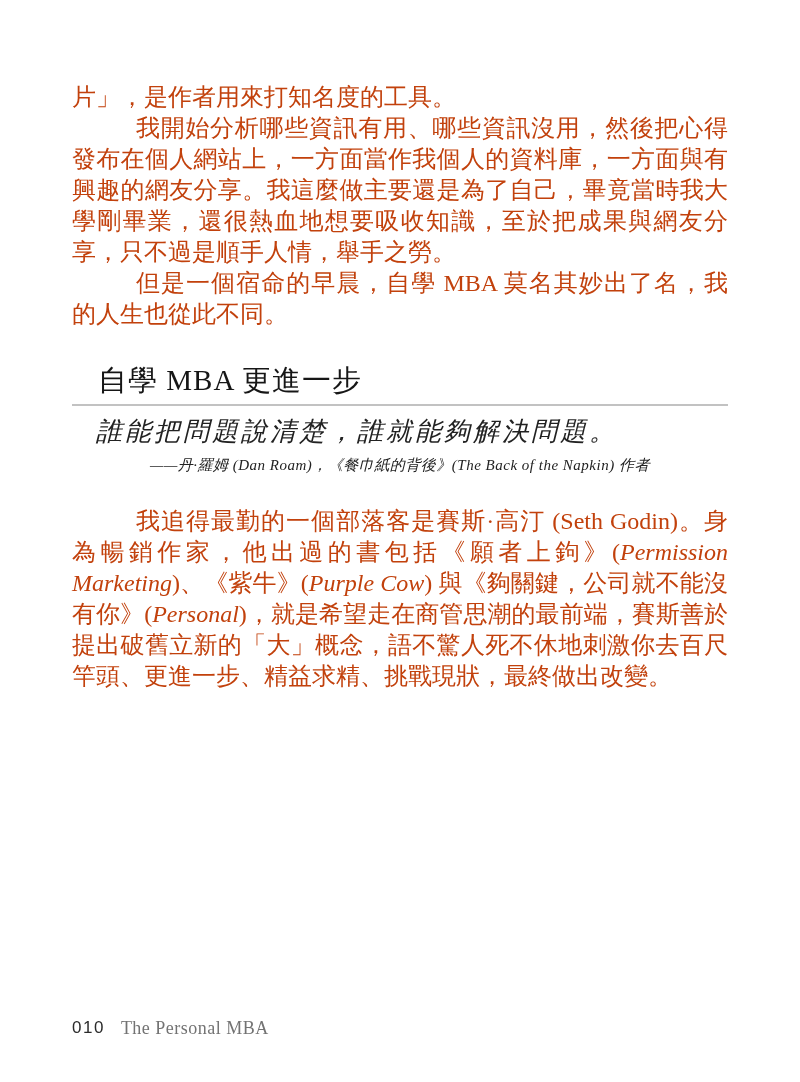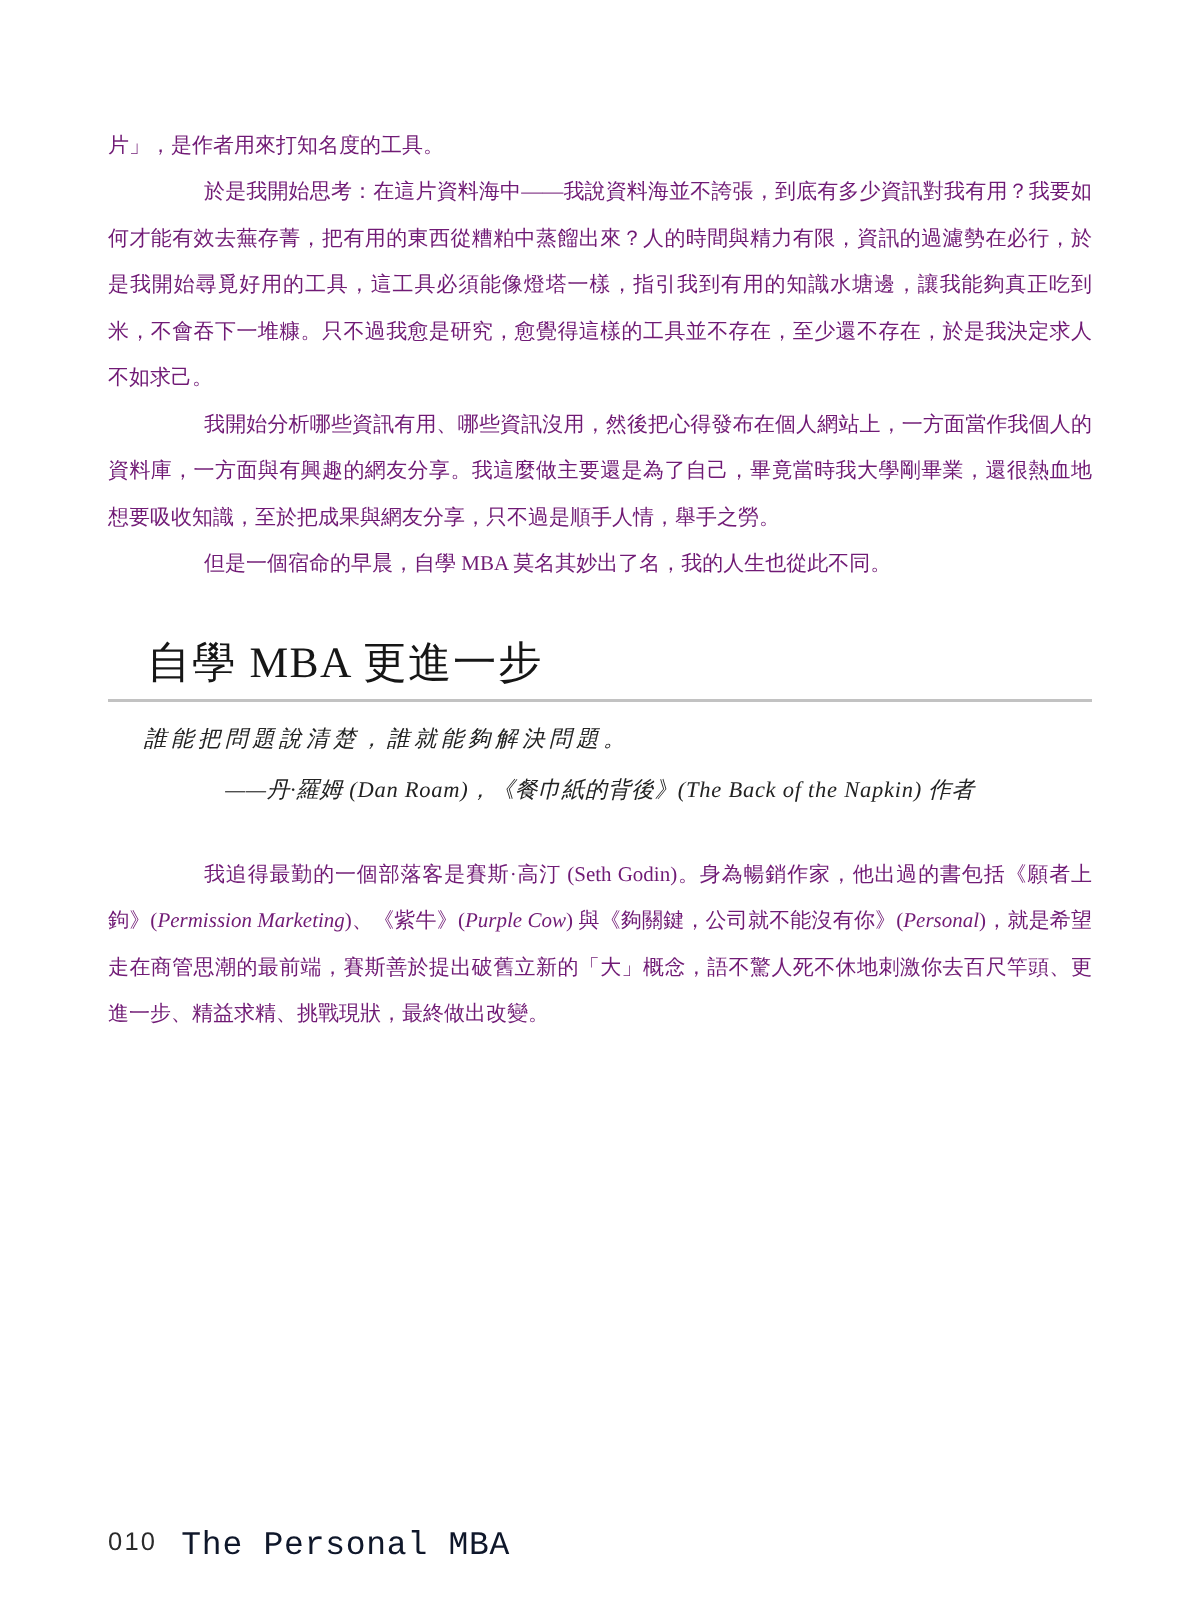--- a/index.html
+++ b/index.html
@@ -17,25 +17,25 @@
     overflow: hidden;
   }
   .content {
     position: absolute;
     left: 72px;
     width: 656px;
     top: 82px;
   }
   .body-para {
     margin: 0;
-    font-size: 14px;
+    font-size: 24px;
     line-height: 31px;
     text-align: justify;
     text-justify: inter-ideograph;
-    color: #701a75;
+    color: #c2410c;
   }
   .body-para.indent {
     text-indent: 64px;
   }
   .body-para i {
     font-style: italic;
   }
   .section-heading {
     margin: 30px 0 0 0;
     padding-left: 26px;
@@ -47,21 +47,21 @@
   }
   .heading-rule {
     margin-top: 4px;
     border: none;
     border-bottom: 2px solid #c2c2c2;
     height: 0;
   }
   .epigraph-quote {
     margin-top: 12px;
     padding-left: 24px;
-    font-size: 15px;
+    font-size: 26px;
     line-height: 27px;
     font-style: italic;
     letter-spacing: 3px;
     color: #222222;
   }
   .epigraph-attribution {
     margin-top: 9px;
     font-size: 15px;
     line-height: 22px;
     font-style: italic;
@@ -80,35 +80,34 @@
     align-items: flex-start;
   }
   .page-number {
     font-family: "Liberation Sans", "DejaVu Sans", sans-serif;
     font-size: 17px;
     color: #2b2b2b;
     letter-spacing: 1.5px;
   }
   .running-title {
     margin-left: 16px;
-    font-family: Liberation Mono, monospace;
-    font-size: 22px;
-    color: #0f172a;
+    font-family: Liberation Serif, serif;
+    font-size: 18px;
+    color: #737373;
     letter-spacing: 0.5px;
   }
 </style>
 </head>
 <body>
 
 <div class="page">
   <div class="content">
 
     <div>
         <p class="body-para"><span>片」，是作者用來打知名度的工具。</span></p>
-        <p class="body-para indent"><span>於是我開始思考：在這片資料海中——我說資料海並不誇張，到底有多少資訊對我有用？我要如何才能有效去蕪存菁，把有用的東西從糟粕中蒸餾出來？人的時間與精力有限，資訊的過濾勢在必行，於是我開始尋覓好用的工具，這工具必須能像燈塔一樣，指引我到有用的知識水塘邊，讓我能夠真正吃到米，不會吞下一堆糠。只不過我愈是研究，愈覺得這樣的工具並不存在，至少還不存在，於是我決定求人不如求己。</span></p>
         <p class="body-para indent"><span>我開始分析哪些資訊有用、哪些資訊沒用，然後把心得發布在個人網站上，一方面當作我個人的資料庫，一方面與有興趣的網友分享。我這麼做主要還是為了自己，畢竟當時我大學剛畢業，還很熱血地想要吸收知識，至於把成果與網友分享，只不過是順手人情，舉手之勞。</span></p>
         <p class="body-para indent"><span>但是一個宿命的早晨，自學 MBA 莫名其妙出了名，我的人生也從此不同。</span></p>
       </div>
 
     <h2 class="section-heading">自學 MBA 更進一步</h2>
 
     <hr class="heading-rule">
 
     <div class="epigraph-quote">誰能把問題說清楚，誰就能夠解決問題。</div>
 

